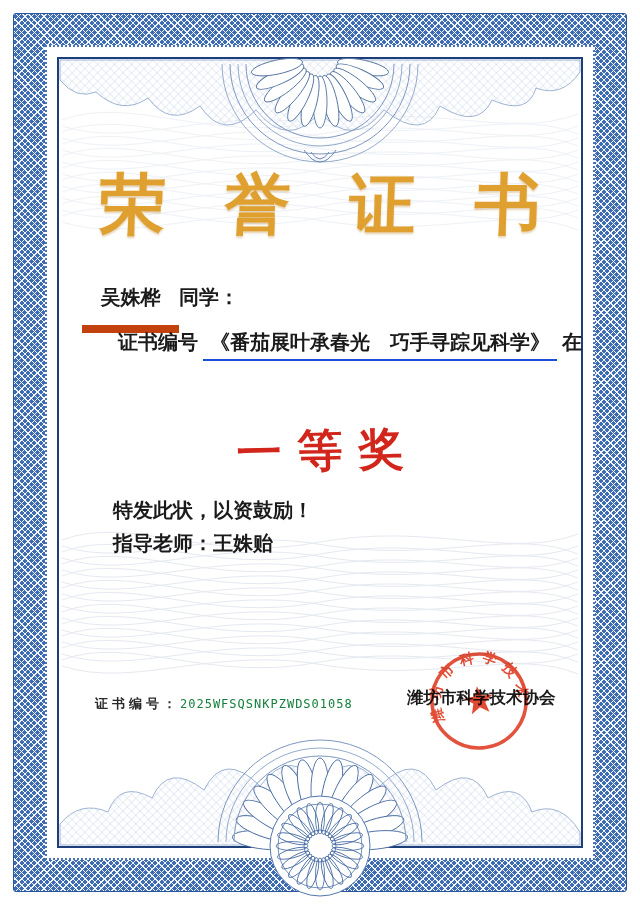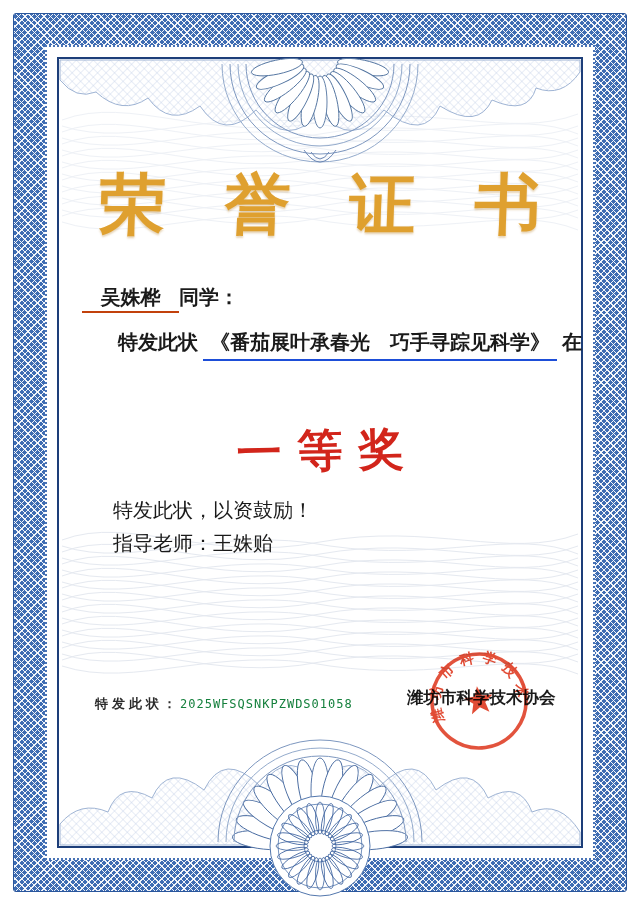--- a/index.html
+++ b/index.html
@@ -28,33 +28,33 @@
   
   .title{
     position:absolute;left:0;right:0;top:160px;text-align:center;
     font-family:"DejaVu Serif",serif;font-weight:700;
     font-size:66px;letter-spacing:18px;text-indent:18px;
     color:var(--title-gold,#DFA02F);
     text-shadow:0 2px 2px rgba(175,115,20,.30);
     transform:skewX(-2deg);
   }
   .name-line{position:absolute;left:82px;top:284px;font-size:20px;font-weight:700;white-space:nowrap;}
-  .uline-name{display:inline-block;min-width:93px;text-align:center;border-bottom:2px solid #c2410c;padding:0 2px 0;}
+  .uline-name{display:inline-block;min-width:93px;text-align:center;border-bottom:8px solid #c2410c;padding:0 2px 14px;}
   .body-line1{position:absolute;left:118px;top:329px;font-size:20px;font-weight:700;white-space:nowrap;}
   .uline-work{display:inline-block;border-bottom:2px solid #1d4ed8;padding:0 7px 3px;margin:0 5px;}
   .body-line2{position:absolute;left:66px;top:369px;font-size:20px;font-weight:700;white-space:nowrap;letter-spacing:.5px;}
   .award{
     position:absolute;left:0;right:0;top:421px;text-align:center;
     font-family:"DejaVu Serif",serif;font-weight:900;
     font-size:45px;letter-spacing:16px;text-indent:16px;
     color:var(--award-red,#D2251B);
     transform:rotate(-1.5deg);
   }
-  .closing1{position:absolute;left:113px;top:497px;font-size:20px;font-weight:400;white-space:nowrap;}
-  .closing2{position:absolute;left:113px;top:530px;font-size:20px;font-weight:400;white-space:nowrap;}
+  .closing1{position:absolute;left:113px;top:497px;font-size:20px;font-weight:700;white-space:nowrap;}
+  .closing2{position:absolute;left:113px;top:530px;font-size:20px;font-weight:700;white-space:nowrap;}
   .cert-no{position:absolute;left:95px;top:695px;font-size:13px;font-weight:700;color:#2b2b2b;white-space:nowrap;}
   .cert-no .label{letter-spacing:4px;}
   .cert-no .value{font-family:"DejaVu Sans Mono",monospace;font-weight:400;font-size:12px;letter-spacing:1px;color:#15803d;}
   .issuer{position:absolute;left:407px;top:687px;font-size:16.5px;font-weight:700;white-space:nowrap;}
   .date{position:absolute;left:411px;top:721px;font-size:16px;font-weight:700;letter-spacing:2px;white-space:nowrap;}
   .seal{position:absolute;left:417px;top:639px;width:124px;height:124px;mix-blend-mode:multiply;opacity:.92;}
 </style>
 </head>
 <body>
 
@@ -206,31 +206,31 @@
     </g>
   </svg>
 
   <div class="title">荣 誉 证 书</div>
 
   <div class="name-line">
     <span class="uline-name">吴姝桦</span><span>同学：</span>
   </div>
 
   <div class="body-line1">
-    <span>特发此状</span><span class="uline-work">《番茄展叶承春光　巧手寻踪见科学》</span><span>在</span>
+    <span>证书编号</span><span class="uline-work">《番茄展叶承春光　巧手寻踪见科学》</span><span>在</span>
   </div>
 
 
   <div class="award">一等奖</div>
 
   <div class="closing1">特发此状，以资鼓励！</div>
   <div class="closing2">指导老师：王姝贻</div>
 
   <div class="cert-no">
-    <span class="label">特发此状：</span><span class="value">2025WFSQSNKPZWDS01058</span>
+    <span class="label">证书编号：</span><span class="value">2025WFSQSNKPZWDS01058</span>
   </div>
 
   <div class="issuer">潍坊市科学技术协会</div>
 
   <svg class="seal" viewBox="0 0 124 124">
     <g transform="rotate(-8 62 62)">
       <circle cx="62" cy="62" r="47" fill="none" stroke="#E0442C" stroke-width="3.6"></circle>
       <path id="sealarc" d="M26.7 78.5 A39 39 0 1 1 97.3 78.5" fill="none"></path>
       <text font-size="14" font-weight="bold" fill="#DF3B22" letter-spacing="7" font-family="Liberation Sans, sans-serif">
         <textPath href="#sealarc" startOffset="2">潍坊市科学技术协会</textPath>

